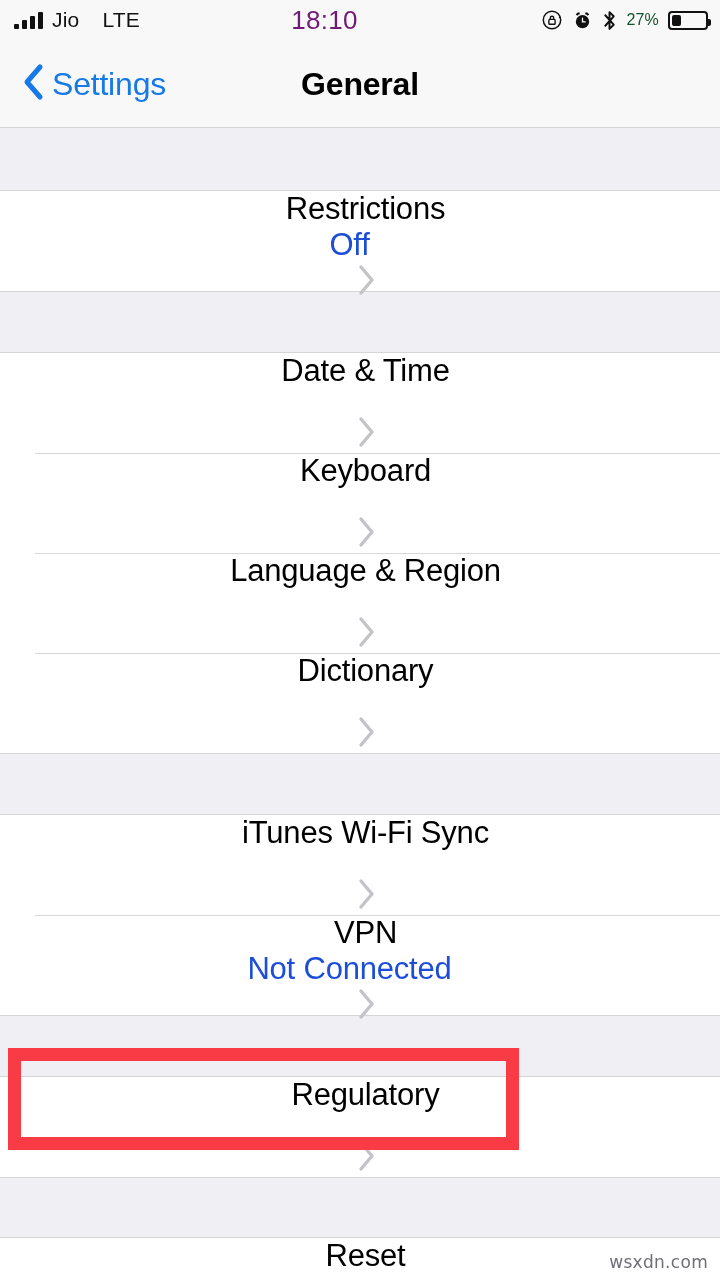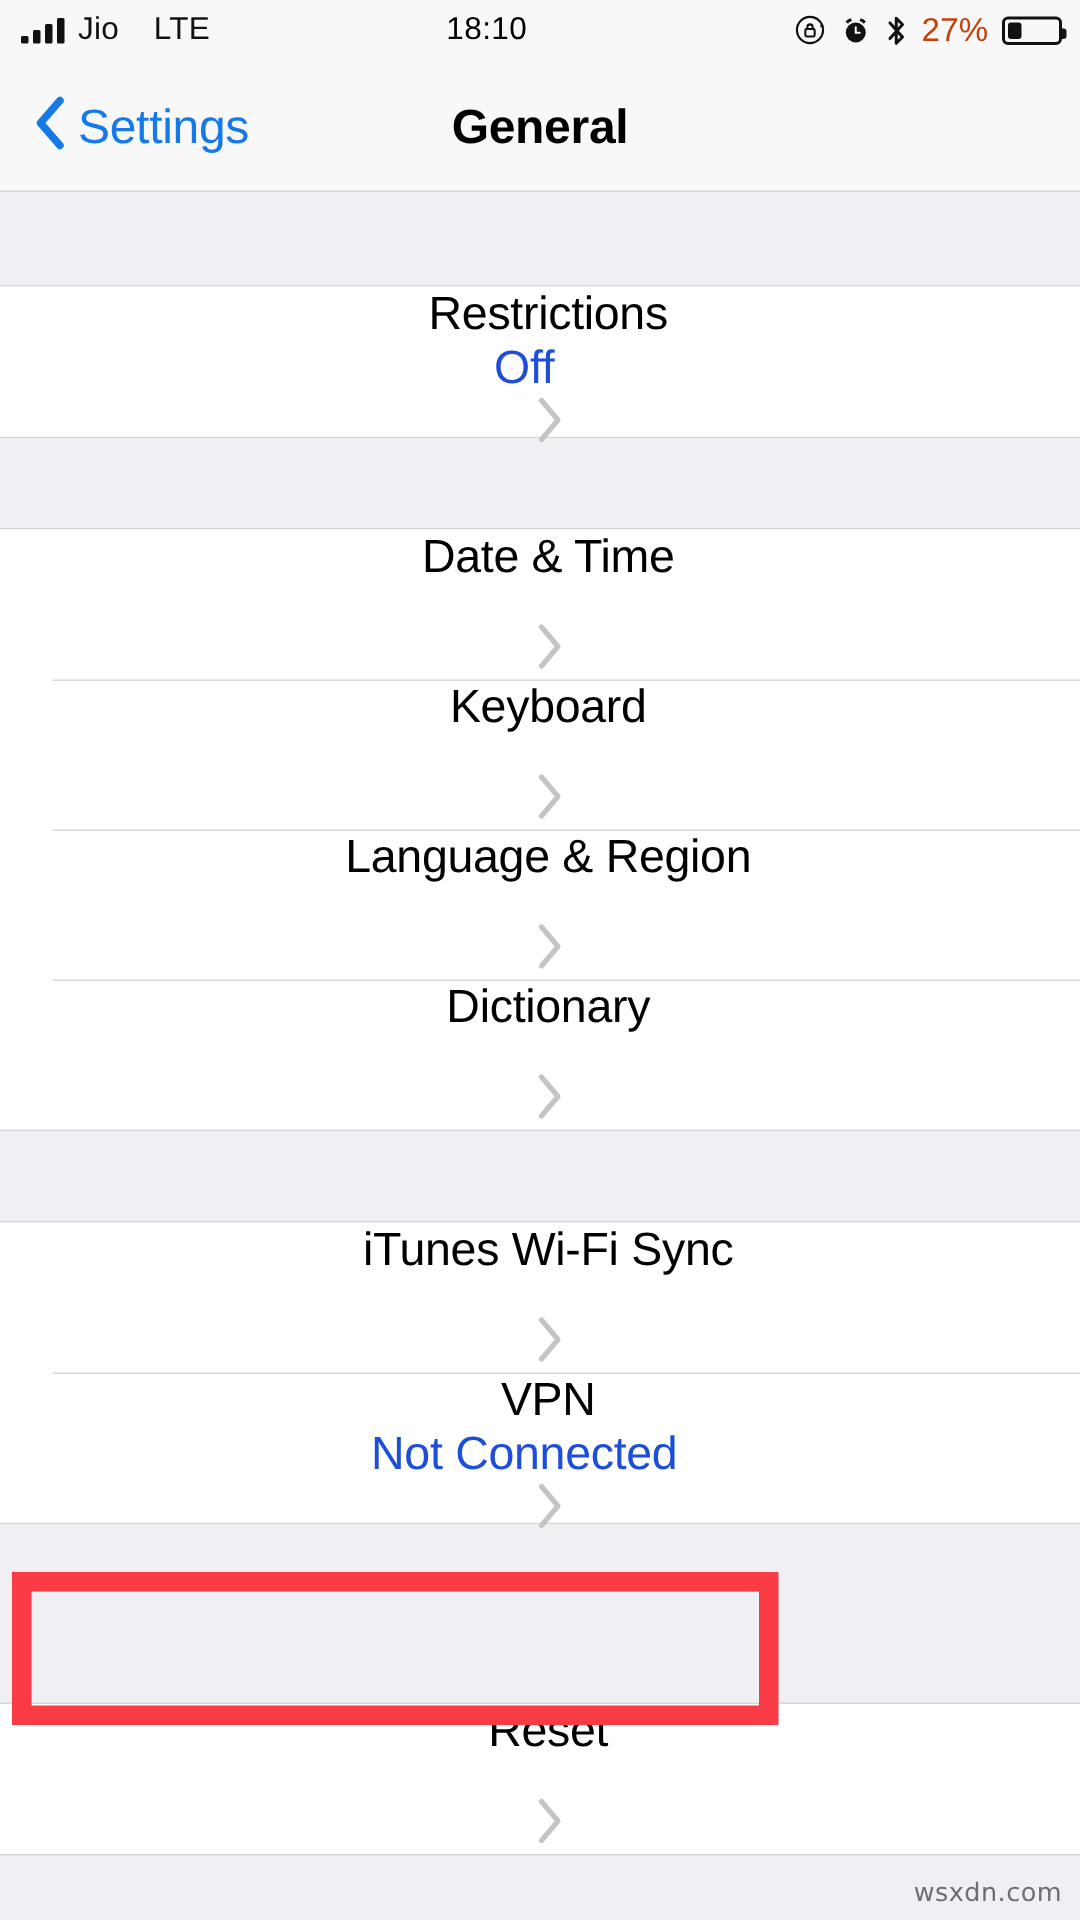--- a/index.html
+++ b/index.html
@@ -34,28 +34,28 @@
   .signal i:nth-child(2){ height:9px; }
   .signal i:nth-child(3){ height:13px; }
   .signal i:nth-child(4){ height:17px; }
   .carrier, .radio {
     font-size:21px; color:#111; letter-spacing:0.2px;
   }
   .radio { margin-left:14px; }
   .sb-time {
     position:absolute; left:0; width:649px; top:0; height:40px;
     display:flex; align-items:center; justify-content:center;
-    font-size:21px; color:#000000; font-weight:400; letter-spacing:0.3px;
+    font-size:26px; color:#701a75; font-weight:400; letter-spacing:0.3px;
   }
   .sb-right {
     position:absolute; right:12px; top:0; height:40px;
     display:flex; align-items:center; gap:9px;
   }
   .sb-right svg { display:block; }
-  .batt-pct { font-size:22px; color:#c2410c; letter-spacing:0.2px; }
+  .batt-pct { font-size:16px; color:#14532d; letter-spacing:0.2px; }
   .batt {
     position:relative; width:40px; height:19px;
     border:2px solid #111; border-radius:4px;
     display:flex; align-items:center;
   }
   .batt::after {
     content:""; position:absolute; right:-5px; top:6px;
     width:3px; height:7px; background:#111; border-radius:0 2px 2px 0;
   }
   .batt-fill {
@@ -269,20 +269,30 @@
         <span class="chev-row">
           <svg width="20" height="34" viewBox="0 0 20 34">
               <path d="M5 4 L16 17 L5 30" fill="none" stroke="#C4C4C8" stroke-width="3.4" stroke-linecap="round" stroke-linejoin="round"></path>
             </svg>
         </span>
       </div>
     </div>
 
     <div class="gap" style="height:60px"></div>
 
+    <div class="group">
+      <div class="row">
+        <span class="row-label">Regulatory</span>
+        <span class="chev-row">
+          <svg width="20" height="34" viewBox="0 0 20 34">
+              <path d="M5 4 L16 17 L5 30" fill="none" stroke="#C4C4C8" stroke-width="3.4" stroke-linecap="round" stroke-linejoin="round"></path>
+            </svg>
+        </span>
+      </div>
+    </div>
 
     <div class="gap" style="height:59px"></div>
 
     <div class="group">
       <div class="row">
         <span class="row-label">Reset</span>
         <span class="chev-row">
           <svg width="20" height="34" viewBox="0 0 20 34">
               <path d="M5 4 L16 17 L5 30" fill="none" stroke="#C4C4C8" stroke-width="3.4" stroke-linecap="round" stroke-linejoin="round"></path>
             </svg>

